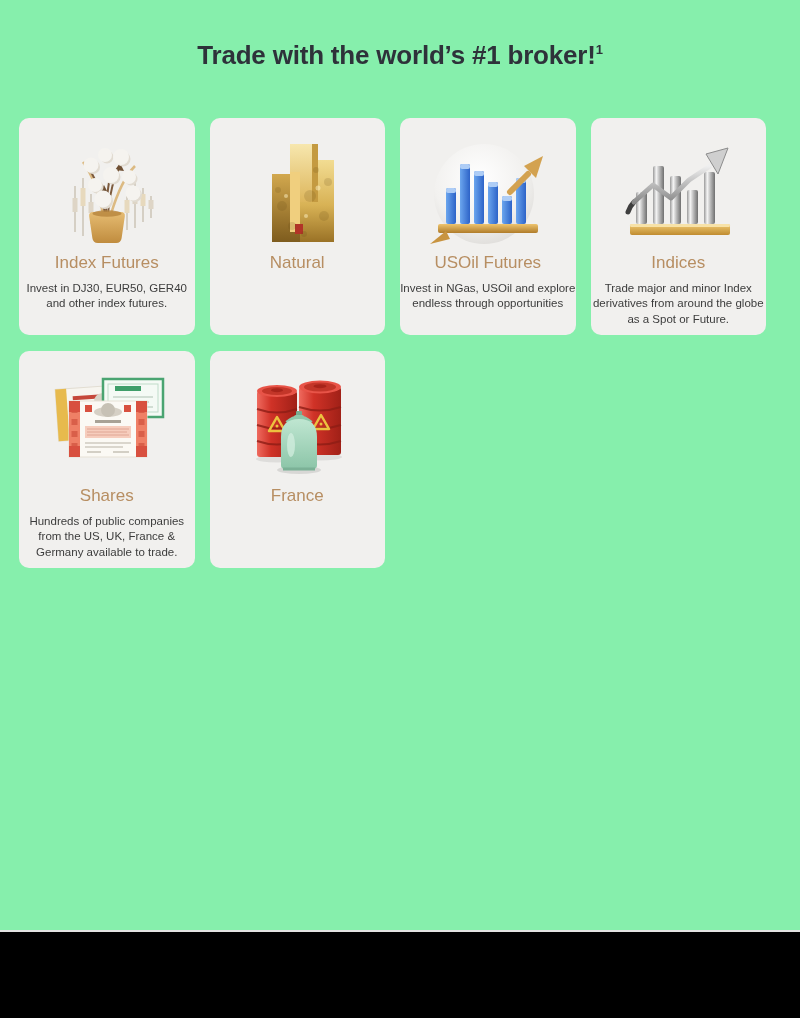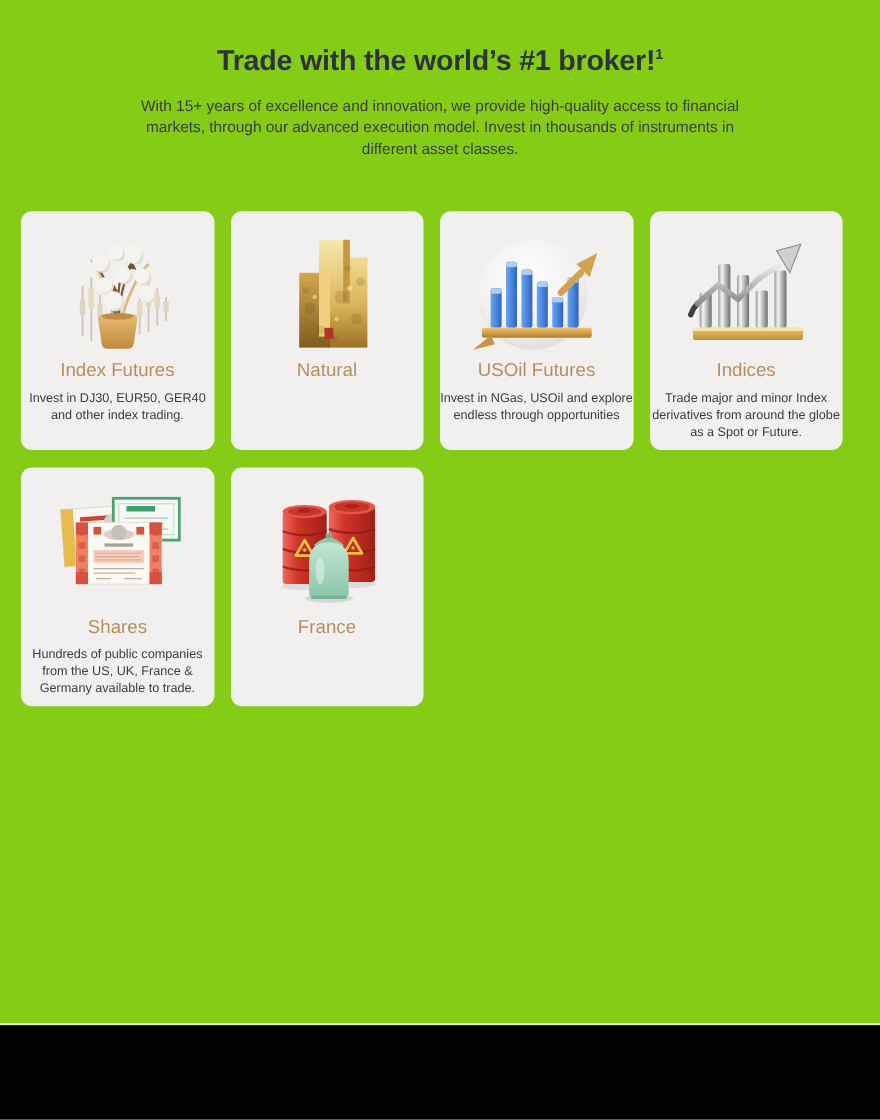--- a/index.html
+++ b/index.html
@@ -4,21 +4,21 @@
 <style>
   html,body{margin:0;padding:0;}
   body{
     width:800px;height:1018px;
     background:#ffffff;
     font-family:"Liberation Sans", sans-serif;
     overflow:hidden;
   }
   .content{
     height:930px;
-    background:#84cc16;
+    background:#86efac;
     box-sizing:border-box;
     padding-top:34px;
   }
   .hero-title{
     margin:0;
     text-align:center;
     font-size:26px;
     line-height:32px;
     font-weight:600;
     color:#2e323a;
@@ -75,21 +75,20 @@
     box-sizing:border-box;
   }
 </style>
 </head>
 <body>
 
 <div class="content">
 
   <h1 class="hero-title"><span>Trade with the world’s #1 broker!</span><sup>1</sup></h1>
 
-  <p class="hero-subtitle">With 15+ years of excellence and innovation, we provide high-quality access to financial markets, through our advanced execution model. Invest in thousands of instruments in different asset classes.</p>
 
   <div class="grid">
 
     <section class="card">
       <div class="icon-box">
         <svg width="108" height="112" viewBox="0 0 108 112">
           <defs>
             <linearGradient id="g-vase" x1="0" y1="0" x2="0" y2="1">
               <stop offset="0" stop-color="#e6bc72"></stop>
                 <stop offset="1" stop-color="#c08c3e"></stop>
@@ -142,21 +141,21 @@
             <circle cx="52" cy="65" r="8" fill="#e1dbd1"></circle>
               <circle cx="50" cy="63" r="8.5" fill="#f5f3ef"></circle>
             <circle cx="82" cy="59" r="7" fill="#e1dbd1"></circle>
               <circle cx="80" cy="57" r="7.5" fill="#f5f3ef"></circle>
           </g>
           <path d="M40,76 h28 q4.5,0 3.8,4.6 l-3.2,21.6 q-0.7,4.8 -5.4,4.8 h-18.4 q-4.7,0 -5.4,-4.8 l-3.2,-21.6 q-0.7,-4.6 3.8,-4.6 z" fill="url(#g-vase)"></path>
           <ellipse cx="54" cy="77.5" rx="14.5" ry="3.2" fill="#b98740" opacity="0.85"></ellipse>
         </svg>
       </div>
       <h2 class="card-title">Index Futures</h2>
-      <p class="card-desc">Invest in DJ30, EUR50, GER40 and other index trading.</p>
+      <p class="card-desc">Invest in DJ30, EUR50, GER40 and other index futures.</p>
     </section>
 
     <section class="card">
       <div class="icon-box">
         <svg width="110" height="112" viewBox="0 0 110 112">
           <defs>
             <linearGradient id="g-goldA" x1="0" y1="0" x2="0" y2="1">
               <stop offset="0" stop-color="#f2dc92"></stop>
                 <stop offset="0.55" stop-color="#d8b255"></stop>
                 <stop offset="1" stop-color="#9a7226"></stop>

